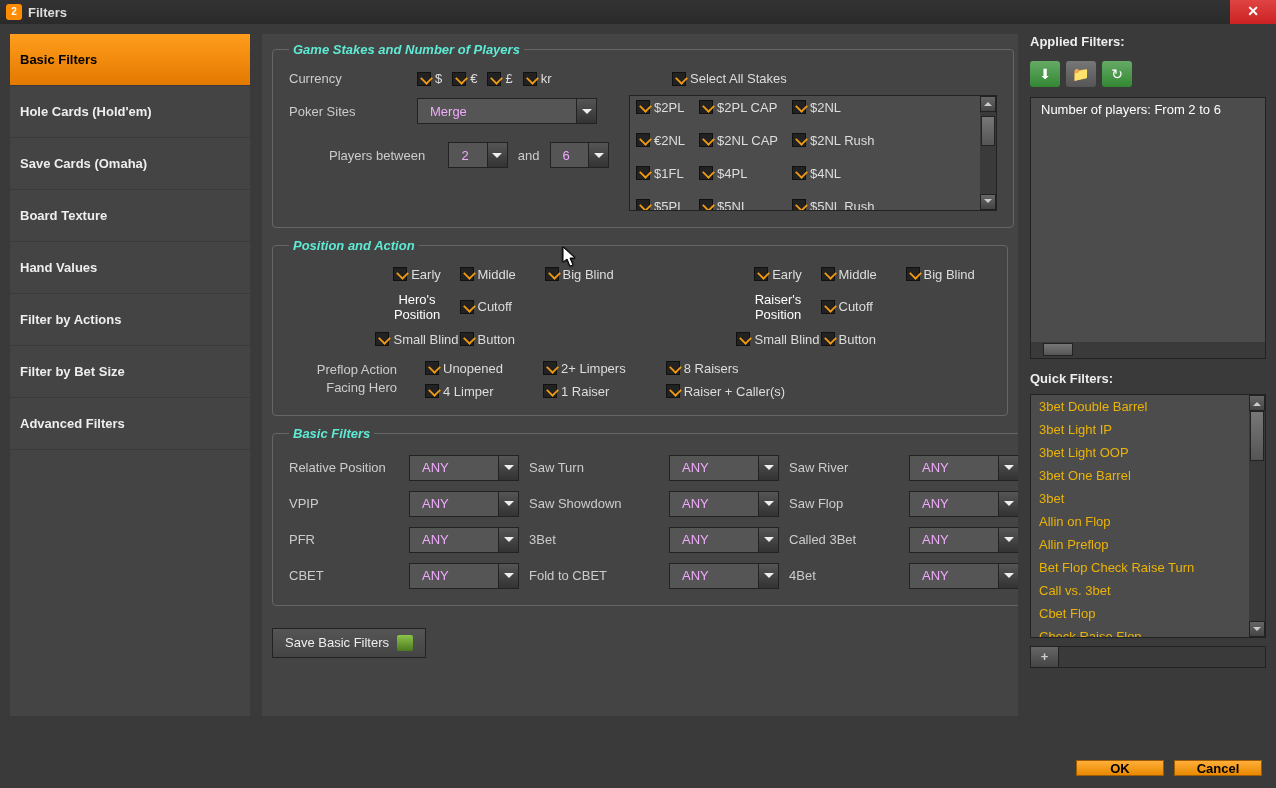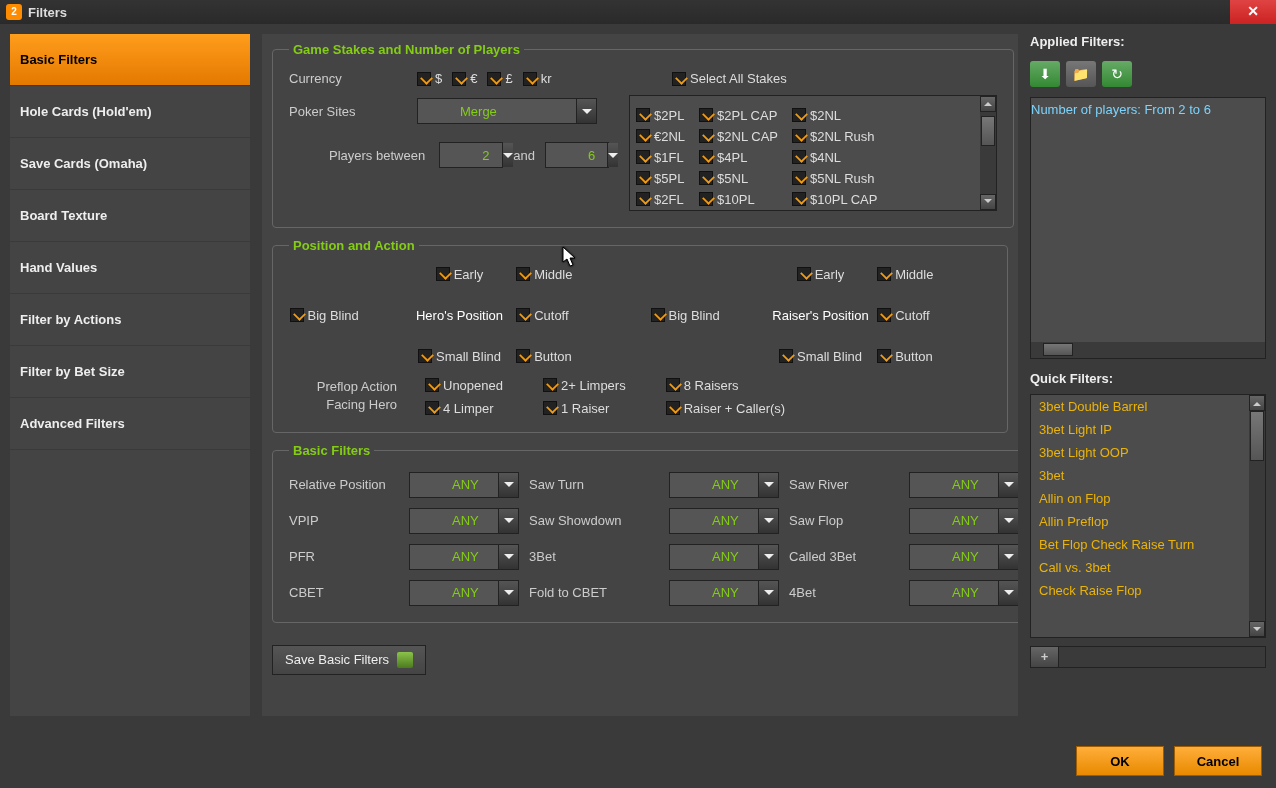--- a/index.html
+++ b/index.html
@@ -15,53 +15,53 @@
 
 
 .sidebar { width: 240px; background: #444; display: flex; flex-direction: column; }
 .sidebar .nav-item { padding: 18px 10px; color: #eee; font-weight: bold; cursor: pointer; border-bottom: 1px solid #3a3a3a; }
 .sidebar .nav-item.active { background: linear-gradient(#ff9d1c, #e47900); color: #000; }
 
 
 .center { flex: 1; background: #444; padding: 8px 10px; overflow: hidden; position: relative; }
 
 fieldset.group { border: 1px solid #666; border-radius: 4px; padding: 14px 16px 16px; margin-bottom: 10px; }
-fieldset.group > legend { color: #84cc16; font-weight: bold; padding: 0 4px; }
+fieldset.group > legend { color: #5eead4; font-weight: bold; padding: 0 4px; font-style: italic; }
 
 label.row-label { color: #ccc; display: inline-block; width: 118px; }
 .orange-label { color: #f39c12; margin-left: 40px; }
 
 
 .chk { display: inline-flex; align-items: center; gap: 4px; cursor: pointer; user-select: none; }
 .chk .box { width: 14px; height: 14px; background: #222; border: 1px solid #111; display: inline-block; position: relative; }
 .chk .box::after { content: ""; position: absolute; left: 1px; top: -2px; width: 12px; height: 12px; border-right: 3px solid #f39c12; border-bottom: 3px solid #f39c12; transform: rotate(45deg) scale(0.6); }
 .chk .txt { color: #ddd; }
 
 
 .dropdown { display: inline-flex; background: #555; border: 1px solid #222; height: 26px; align-items: center; }
-.dropdown .val { padding: 0 12px; color: #84cc16; flex: 1; margin-left: 30px; }
+.dropdown .val { padding: 0 12px; color: #f0abfc; flex: 1; }
 .dropdown .arrow { width: 20px; height: 100%; background: linear-gradient(#555,#333); border-left: 1px solid #222; display: flex; align-items: center; justify-content: center; }
 .dropdown .arrow::after { content: ""; border: 5px solid transparent; border-top-color: #eee; margin-top: 5px; }
 
 
 .stakes-wrap { display: inline-block; vertical-align: top; width: 368px; height: 116px; background: #4c4c4c; border: 1px solid #222; position: relative; overflow: hidden; padding: 4px 6px; }
 .stakes-cols { display: flex; gap: 14px; }
-.stakes-col { display: flex; flex-direction: column; gap: 6px; margin-top: 8px; }
+.stakes-col { display: flex; flex-direction: column; gap: 18px; }
 .stakes-scrollbar { position: absolute; right: 0; top: 0; bottom: 0; width: 16px; background: #3a3a3a; }
 .stakes-scrollbar .sbtn { height: 16px; background: linear-gradient(#666,#444); border: 1px solid #222; display:flex; align-items:center; justify-content:center; }
 .stakes-scrollbar .sbtn::after { content:""; border:4px solid transparent; }
 .stakes-scrollbar .up::after { border-bottom-color:#ccc; margin-bottom:3px; }
 .stakes-scrollbar .down::after { border-top-color:#ccc; margin-top:3px; }
 .stakes-scrollbar .thumb { position:absolute; top:20px; left:1px; right:1px; height:30px; background:linear-gradient(#777,#555); border:1px solid #222; }
 .stakes-scrollbar .down { position:absolute; bottom:0; left:0; right:0; }
 
 
 .pos-block { display:inline-block; vertical-align:top; width: 340px; text-align:center; }
 .pos-block .heading { color: #fff; font-weight: normal; }
-.pos-grid { display:grid; grid-template-columns: 1fr 1fr 1fr; row-gap: 26px; align-items:center; }
+.pos-grid { display:grid; grid-template-columns: 1fr 1fr 1fr 1fr; row-gap: 10px; align-items:center; }
 .pos-grid .center-cell { grid-column: 2; }
 
 
 .preflop-row { display:flex; gap: 28px; margin-top: 14px; align-items:flex-start; }
 .preflop-label { width: 108px; text-align: right; line-height: 1.4; }
 .preflop-cols { display:flex; gap: 40px; }
 .preflop-col { display:flex; flex-direction:column; gap: 8px; }
 
 
 .bf-grid { display:grid; grid-template-columns: 110px 110px 130px 110px 110px 110px; row-gap: 10px; column-gap: 10px; align-items:center; }
@@ -70,39 +70,39 @@
 
 .save-btn { margin-top: 12px; display:inline-flex; align-items:center; gap:8px; padding: 6px 12px; background: linear-gradient(#555,#444); border: 1px solid #222; color: #eee; cursor: pointer; }
 .save-btn .icn { width:16px; height:16px; background: linear-gradient(#8bc34a,#4c7a1f); border-radius:2px; display:inline-block; }
 
 
 .right { width: 236px; display:flex; flex-direction:column; gap: 8px; }
 .applied-header { color: #eee; font-weight: bold; }
 .applied-icons { display:flex; gap:6px; margin: 4px 0 2px; }
 .applied-icons .ic { width:30px; height:26px; background: linear-gradient(#6a6,#383); border-radius:3px; cursor:pointer; display:flex; align-items:center; justify-content:center; color:#fff; font-size:14px; }
 .applied-icons .ic.grey { background: linear-gradient(#777,#555); }
-.applied-list { flex: 0 0 262px; background: #4c4c4c; border:1px solid #222; padding:4px 0; color:#7dd3fc; overflow:hidden; position:relative; }
+.applied-list { flex: 0 0 262px; background: #4c4c4c; border:1px solid #222; padding:4px 10px; color:#ffffff; overflow:hidden; position:relative; }
 .applied-list .hslider { position:absolute; bottom:0; left:0; right:0; height:16px; background:#3a3a3a; }
 .applied-list .hslider .hthumb { position:absolute; left:12px; top:1px; width:30px; height:13px; background:linear-gradient(#777,#555); border:1px solid #222; }
 
 .quick-header { color:#eee; font-weight:bold; margin-top: 4px; }
 .quick-list { height: 244px; background:#4c4c4c; border:1px solid #222; position:relative; overflow:hidden; }
 .quick-list .item { padding: 4px 8px; color:#eab308; cursor:pointer; }
 .quick-list .vscroll { position:absolute; right:0; top:0; bottom:0; width:16px; background:#3a3a3a; }
 .quick-list .vscroll .qthumb { position:absolute; top:16px; left:1px; right:1px; height:50px; background:linear-gradient(#777,#555); border:1px solid #222; }
 .quick-list .vscroll .sbtn2 { position:absolute; left:0; right:0; height:16px; background:linear-gradient(#666,#444); border:1px solid #222; display:flex; align-items:center; justify-content:center; }
 .quick-list .vscroll .sbtn2.up2 { top:0; } .quick-list .vscroll .sbtn2.up2::after { content:""; border:4px solid transparent; border-bottom-color:#ccc; margin-bottom:3px; }
 .quick-list .vscroll .sbtn2.down2 { bottom:0; } .quick-list .vscroll .sbtn2.down2::after { content:""; border:4px solid transparent; border-top-color:#ccc; margin-top:3px; }
 
 .quick-add-bar { height: 22px; background:#3a3a3a; border:1px solid #222; display:flex; align-items:center; }
 .quick-add-bar .plus { width:28px; height:100%; background:linear-gradient(#666,#444); border-right:1px solid #222; text-align:center; line-height:20px; color:#ccc; font-weight:bold; cursor:pointer; }
 
 
 .footer { position:absolute; right: 14px; bottom: 12px; display:flex; gap:10px; }
-.footer .btn { width: 88px; height: 30px; background: linear-gradient(#ffae3a,#e88900); color:#000; font-weight:bold; border:1px solid #a05c00; cursor:pointer; display:flex; align-items:center; justify-content:center;text-align:center; }
+.footer .btn { width: 88px; height: 16px; background: linear-gradient(#ffae3a,#e88900); color:#000; font-weight:bold; border:1px solid #a05c00; cursor:pointer; display:flex; align-items:center; justify-content:center;text-align:center; }
 
 .cursor { position:absolute; left:562px; top:246px; width:16px; height:22px; pointer-events:none; }
 .cursor svg { filter: drop-shadow(0 0 1px #000); }
 
 .stakes-block { margin-left: 0; }
 .row { display:flex; align-items:center; gap:10px; margin-bottom:12px; }
 .g1-left { display:inline-block; vertical-align:top; width: 320px; }
 .players-row .dropdown { width: 64px; }
 .and-txt { color:#ccc; }
 </style>
@@ -454,25 +454,27 @@
       <div>Number of players: From 2 to 6</div>
       <div class="hslider">
           <div class="hthumb"></div>
         </div>
     </div>
     <div class="quick-header">Quick Filters:</div>
     <div class="quick-list">
       <div class="item">3bet Double Barrel</div>
       <div class="item">3bet Light IP</div>
       <div class="item">3bet Light OOP</div>
+      <div class="item">3bet One Barrel</div>
       <div class="item">3bet</div>
       <div class="item">Allin on Flop</div>
       <div class="item">Allin Preflop</div>
       <div class="item">Bet Flop Check Raise Turn</div>
       <div class="item">Call vs. 3bet</div>
+      <div class="item">Cbet Flop</div>
       <div class="item">Check Raise Flop</div>
       <div class="vscroll">
         <div class="sbtn2 up2"></div>
         <div class="qthumb"></div>
         <div class="sbtn2 down2"></div>
       </div>
     </div>
     <div class="quick-add-bar">
       <div class="plus">+</div>
     </div>

